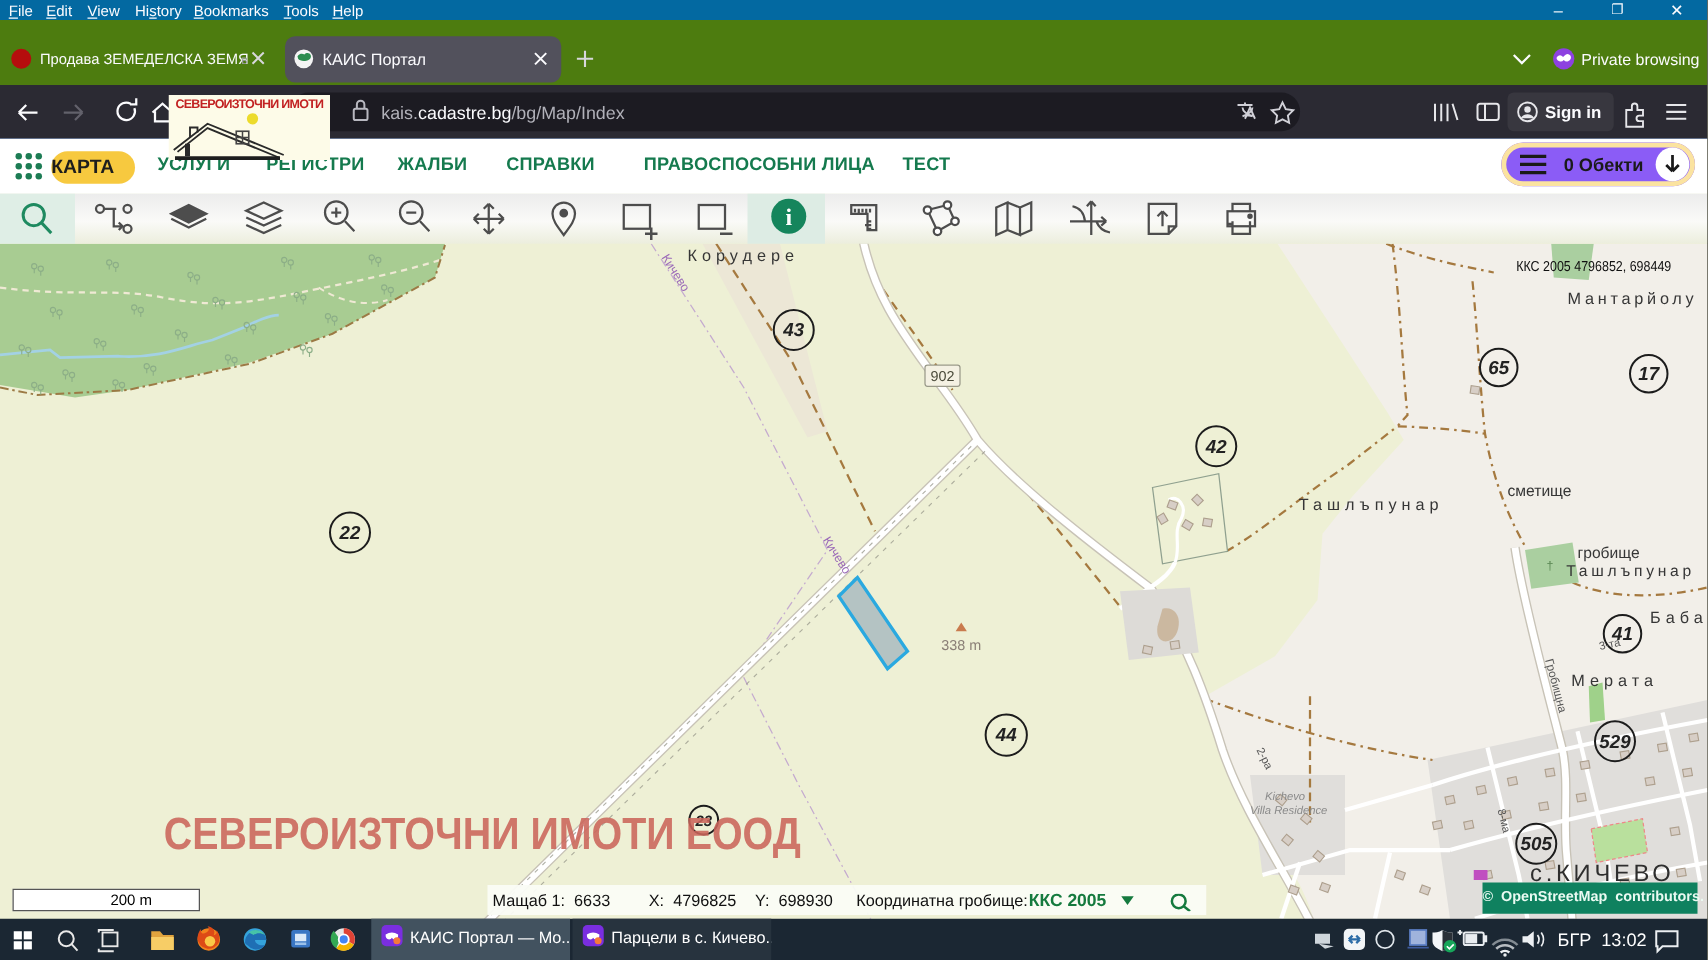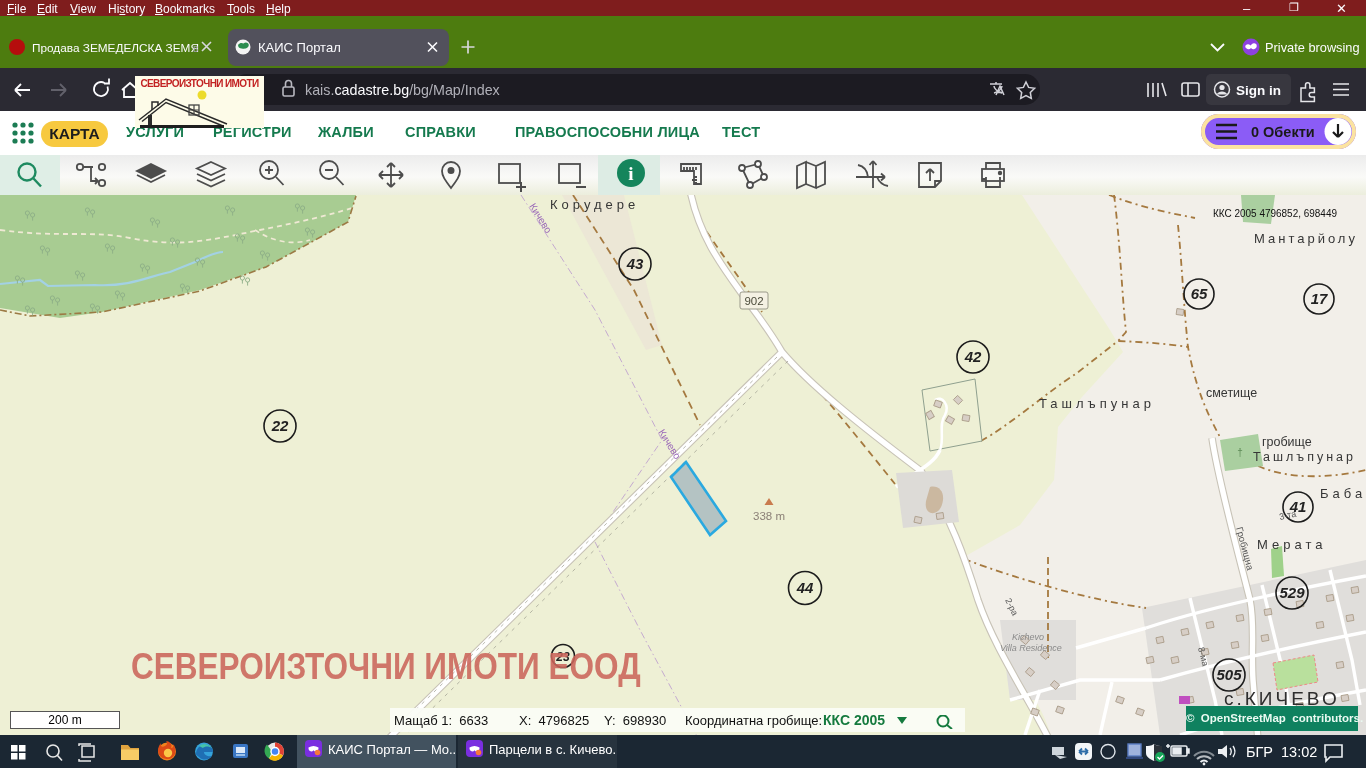--- a/index.html
+++ b/index.html
@@ -1,30 +1,30 @@
 <!DOCTYPE html>
 <html><head><meta charset="utf-8">
 <style>
   html,body{margin:0;padding:0;background:#000;}
   #screen{position:relative;width:1366px;height:768px;overflow:hidden;font-family:"Liberation Sans",sans-serif;background:#eef0d5;}
   .abs{position:absolute;}
   
-  #titlebar{left:0;top:0;width:1366px;height:16px;background:#7f1d1d;color:#fbfbfe;font-size:12px;}
+  #titlebar{left:0;top:0;width:1366px;height:16px;background:#0369a1;color:#fbfbfe;font-size:12px;}
   #titlebar span{position:absolute;top:2px;}
   #tabbar{left:0;top:16px;width:1366px;height:52px;background:#4d7c0f;}
   #navbar{left:0;top:68px;width:1366px;height:43px;background:#2b2a33;border-bottom:1px solid #3b82f6;}
   
   #siterow{left:0;top:111px;width:1366px;height:44px;background:#ffffff;}
   .menuitem{position:absolute;top:13px;font-weight:bold;font-size:14.5px;color:#157a4e;letter-spacing:0.2px;text-align:center;}
   #toolbar{left:0;top:155px;width:1366px;height:40px;background:linear-gradient(#ececec,#fafaf8 55%,#eceedd);}
   
   #map{left:0;top:195px;width:1366px;height:540px;}
   
   #watermark{left:131px;top:646px;font-size:36px;font-weight:bold;color:rgba(203,100,90,.88);letter-spacing:0px;white-space:nowrap;transform:scaleX(0.876);transform-origin:0 0;}
-  #scalebar{left:10px;top:711px;width:108px;height:16px;background:#fff;border:1px solid #555;font-size:12px;color:#000;text-align:center;line-height:16px;}
+  #scalebar{left:10px;top:711px;width:108px;height:16px;background:#fff;border:1px solid #555;font-size:12px;color:#000;text-align:center;line-height:16px;padding-left:40px;}
   #coordbar{left:390px;top:708px;width:575px;height:24px;background:rgba(250,252,246,.95);font-size:13px;color:#111;}
   #osmattr{left:1186px;top:706px;width:172px;height:25px;background:#0f815f;color:#eafaf2;font-size:11.5px;font-weight:bold;line-height:25px;text-align:center;white-space:nowrap;}
   
   #taskbar{left:0;top:735px;width:1366px;height:33px;background:#1b2733;color:#fff;}
   .tbtn{position:absolute;top:0;height:33px;overflow:hidden;white-space:nowrap;}
 </style></head>
 <body>
 <div id="screen">
 
   <div id="titlebar" class="abs">
@@ -107,21 +107,21 @@
           <circle cx="11" cy="3" r="2.6"></circle>
           <circle cx="19" cy="3" r="2.6"></circle>
         <circle cx="3" cy="11" r="2.6"></circle>
           <circle cx="11" cy="11" r="2.6"></circle>
           <circle cx="19" cy="11" r="2.6"></circle>
         <circle cx="3" cy="19" r="2.6"></circle>
           <circle cx="11" cy="19" r="2.6"></circle>
           <circle cx="19" cy="19" r="2.6"></circle>
       </g>
     </svg>
-    <div class="abs" style="left:41px;top:10px;width:67px;height:26px;background:#f7c93f;border-radius:13px;text-align:center;line-height:26px;font-weight:bold;font-size:15.5px;color:#1d1d1d;">КАРТА</div>
+    <div class="abs" style="left:41px;top:10px;width:67px;height:26px;background:#f7c93f;border-radius:13px;text-align:left;line-height:26px;font-weight:bold;font-size:15.5px;color:#1d1d1d;">КАРТА</div>
     <span class="menuitem" style="left:126px">УСЛУГИ</span>
     <span class="menuitem" style="left:213px">РЕГИСТРИ</span>
     <span class="menuitem" style="left:318px">ЖАЛБИ</span>
     <span class="menuitem" style="left:405px">СПРАВКИ</span>
     <span class="menuitem" style="left:515px">ПРАВОСПОСОБНИ ЛИЦА</span>
     <span class="menuitem" style="left:722px">ТЕСТ</span>
 
     <div class="abs" style="left:1201px;top:3px;width:155px;height:35px;background:#8b5cf6;border-radius:18px;box-shadow:0 0 0 4px #fbe3a0 inset;">
       <svg class="abs" style="left:0;top:0" width="155" height="35">
         <path d="M15 11 h21 M15 17.5 h21 M15 24 h21" stroke="#1a1a1a" stroke-width="2.6"></path>

